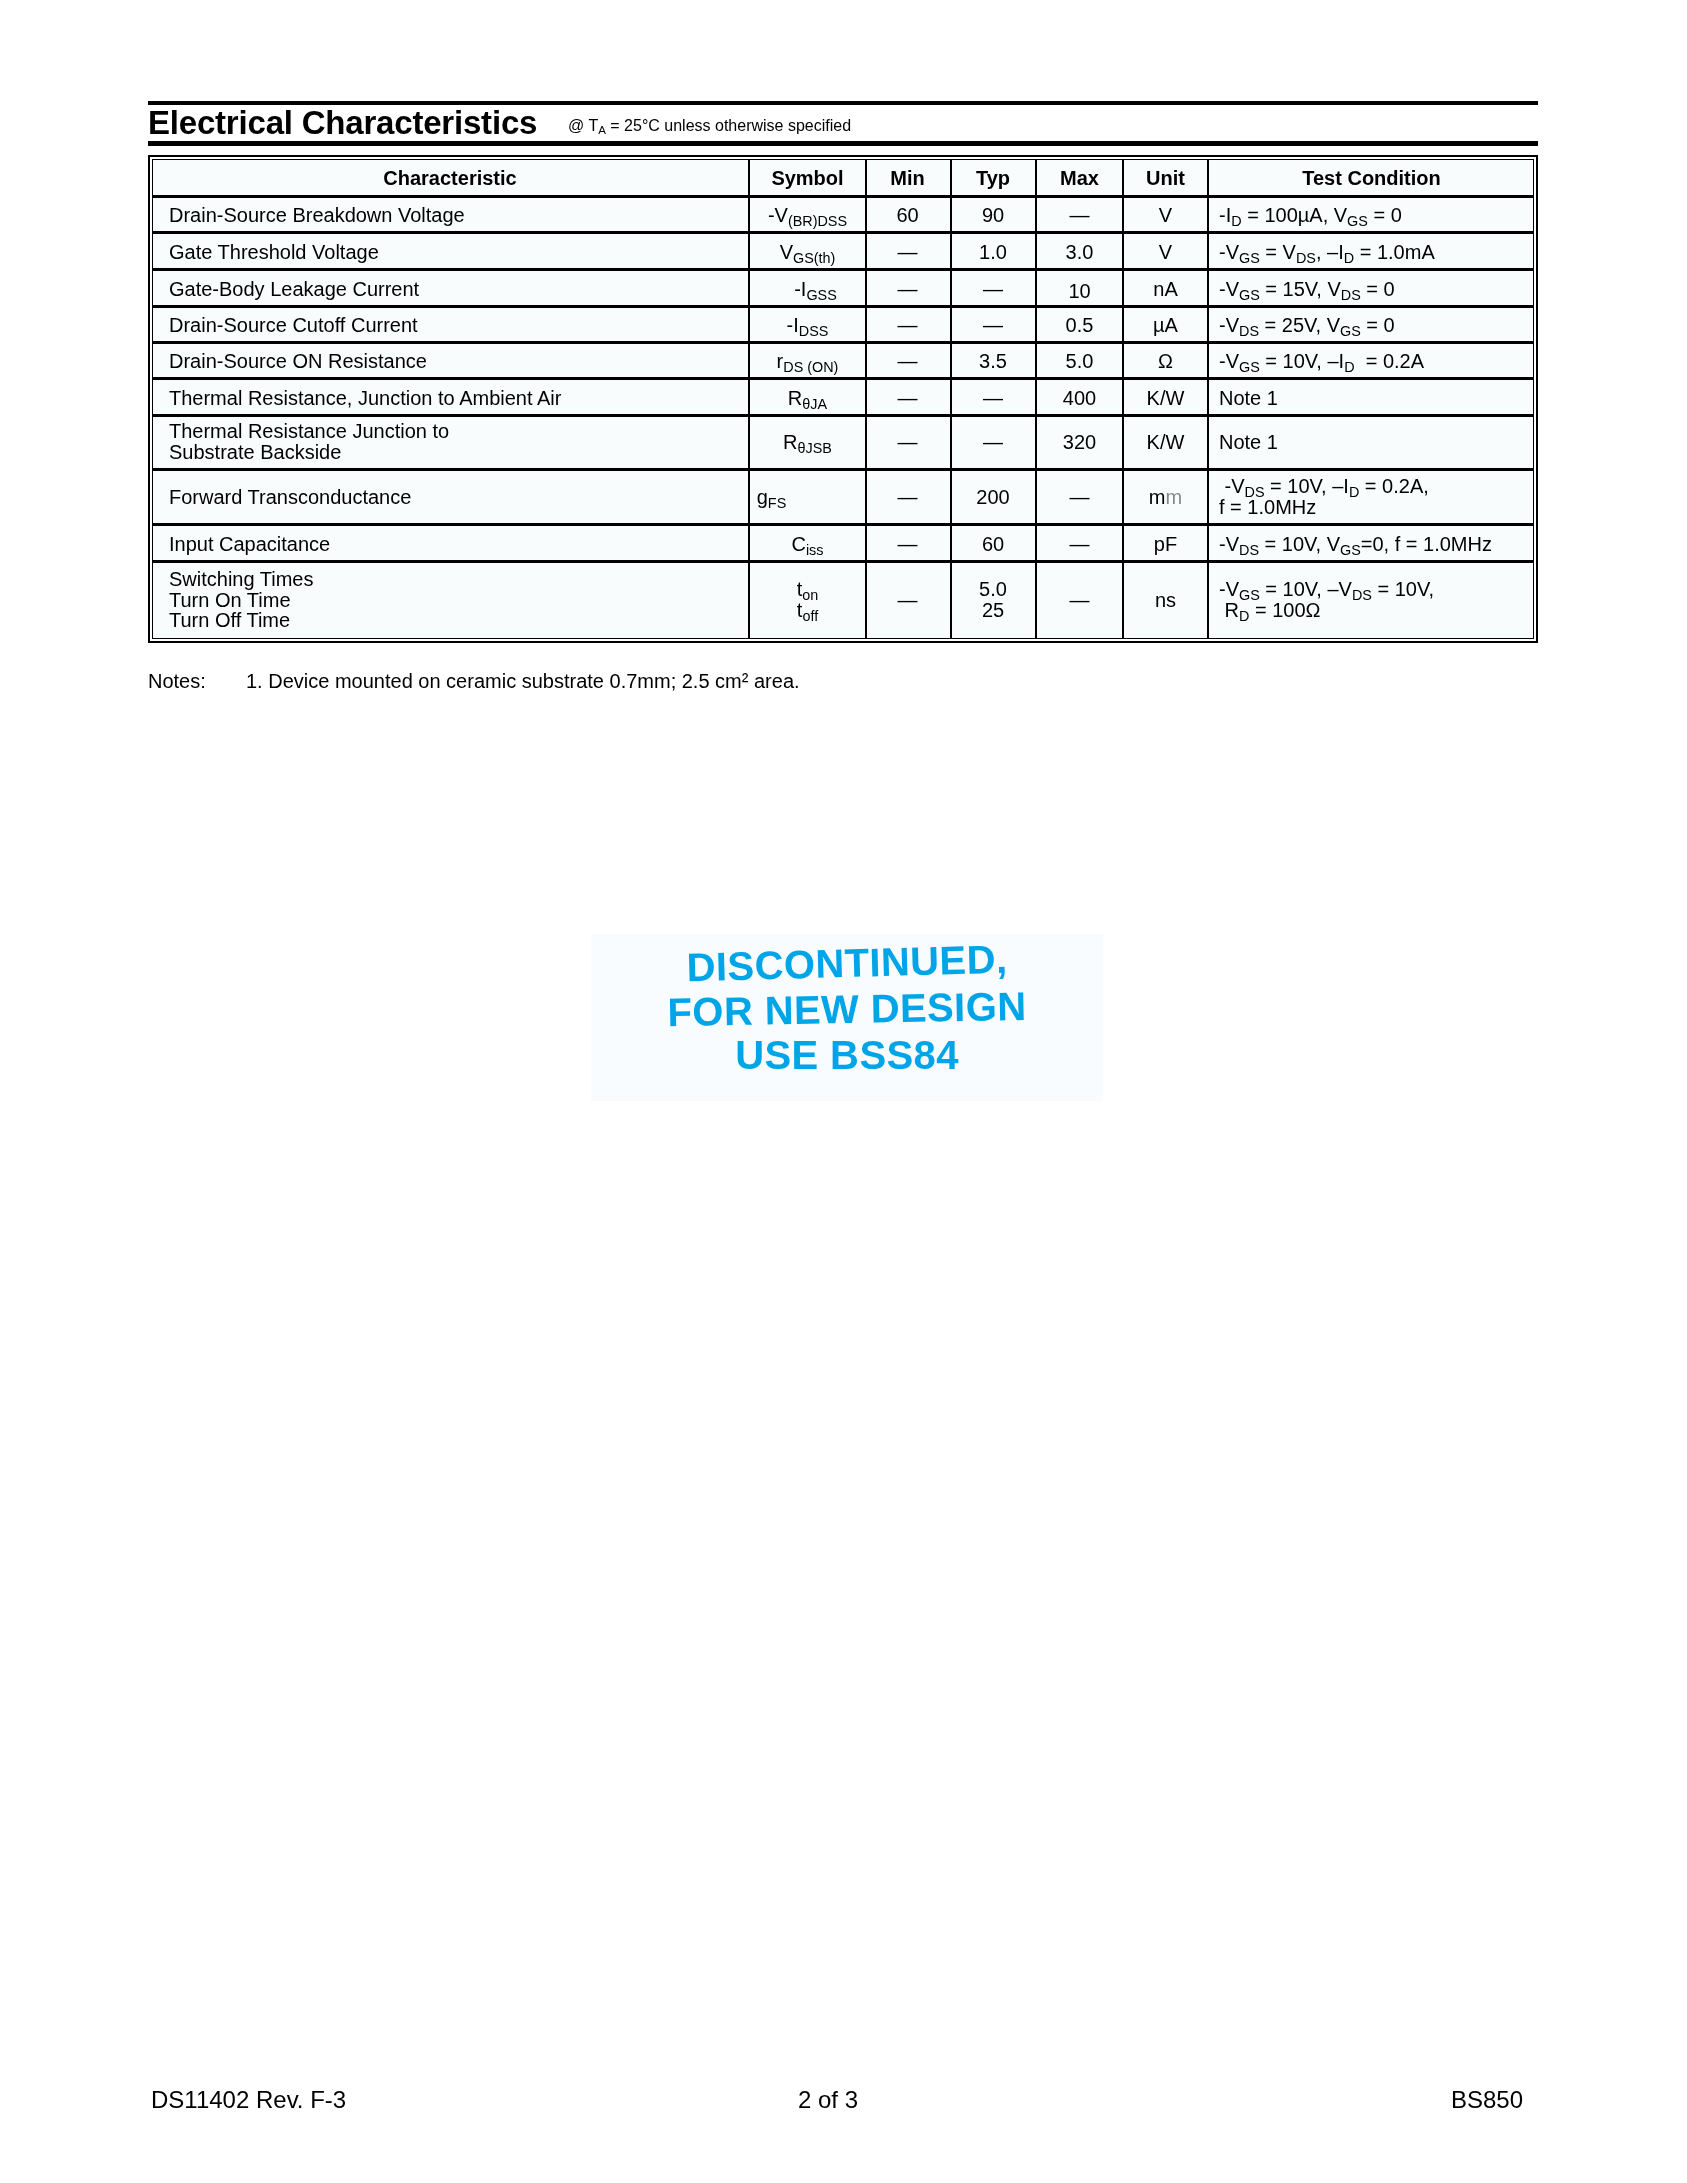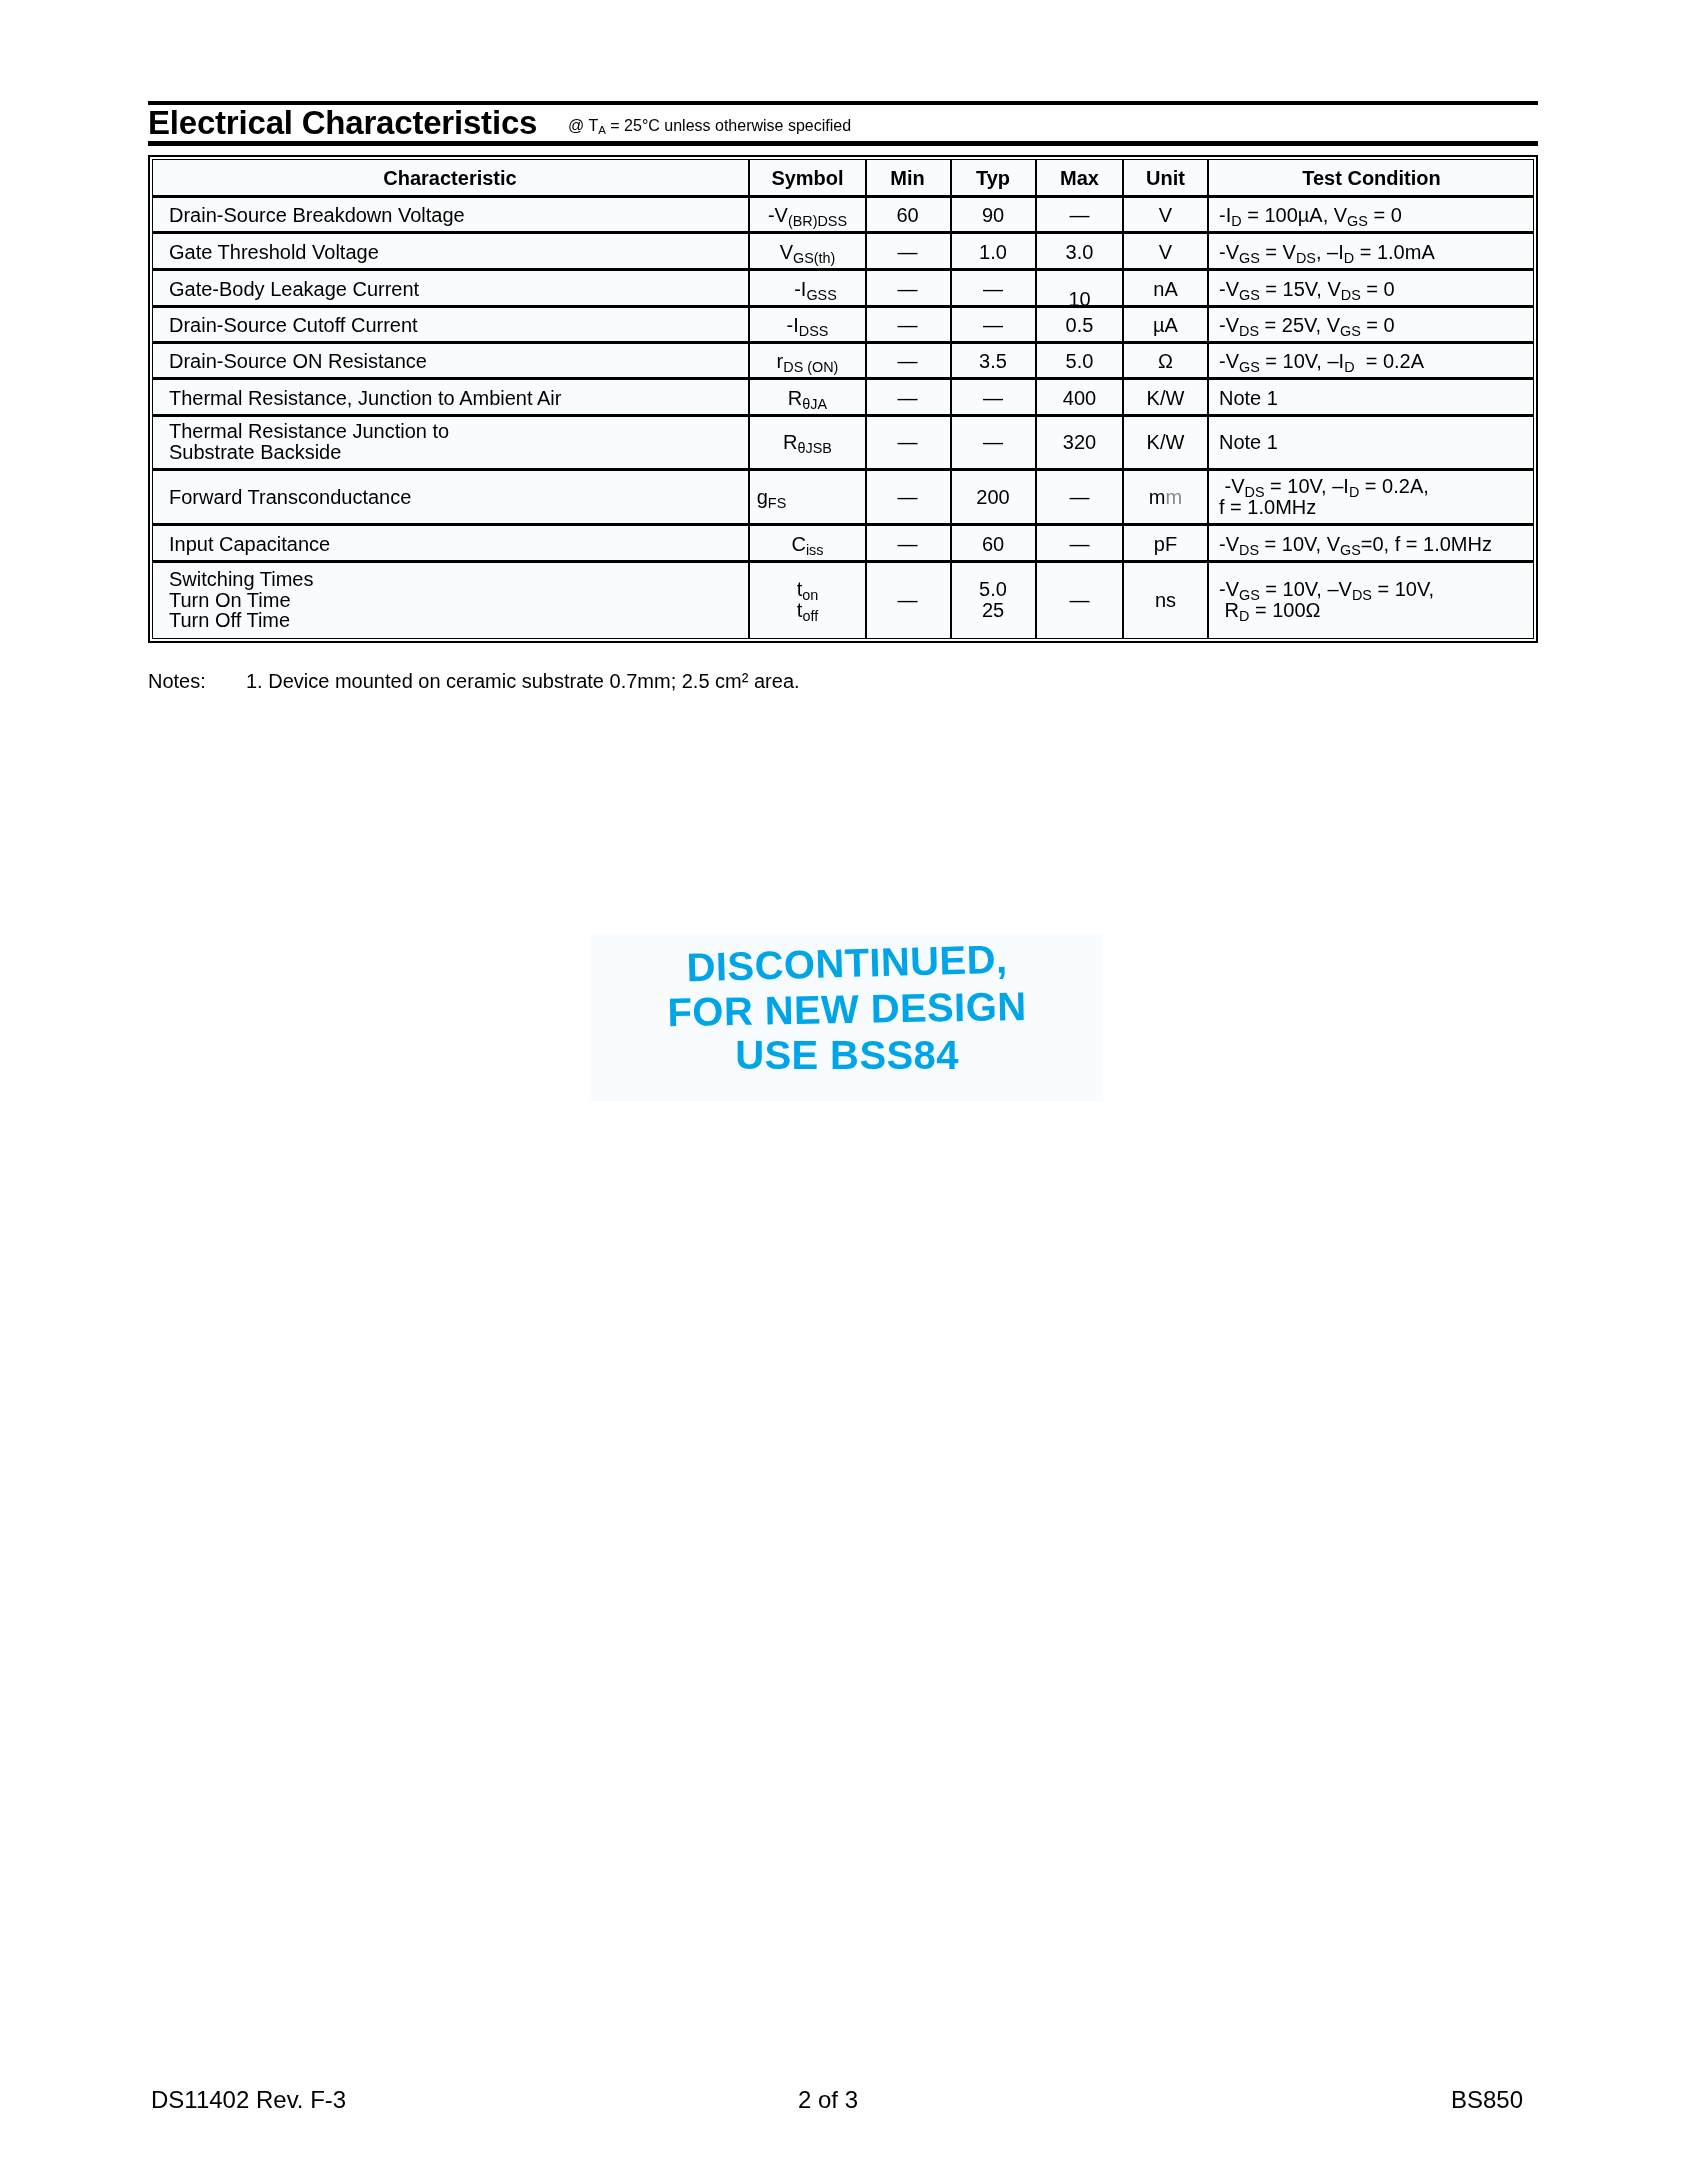--- a/index.html
+++ b/index.html
@@ -163,21 +163,21 @@
     <div class="cell c" style="left: 865px; width: 85px; top: 270px; height: 37px;">
       <div class="multi c">
         <span>—</span>
       </div>
     </div>
     <div class="cell c" style="left: 950px; width: 86px; top: 270px; height: 37px;">
       <div class="multi c">
         <span>—</span>
       </div>
     </div>
-    <div class="cell c" style="left: 1036px; width: 87px; top: 280px; height: 37px;">
+    <div class="cell c" style="left: 1036px; width: 87px; top: 272px; height: 37px;">
       <div class="multi c">
         <span>10</span>
       </div>
     </div>
     <div class="cell c" style="left: 1123px; width: 85px; top: 270px; height: 37px;">
       <span>nA</span>
     </div>
     <div class="cell l" style="left: 1208px; width: 327px; top: 270px; height: 37px; padding-left: 11px;">
       <div class="multi">
         <span style="white-space: pre;">-V<sub>GS</sub> = 15V, V<sub>DS</sub> = 0</span>

